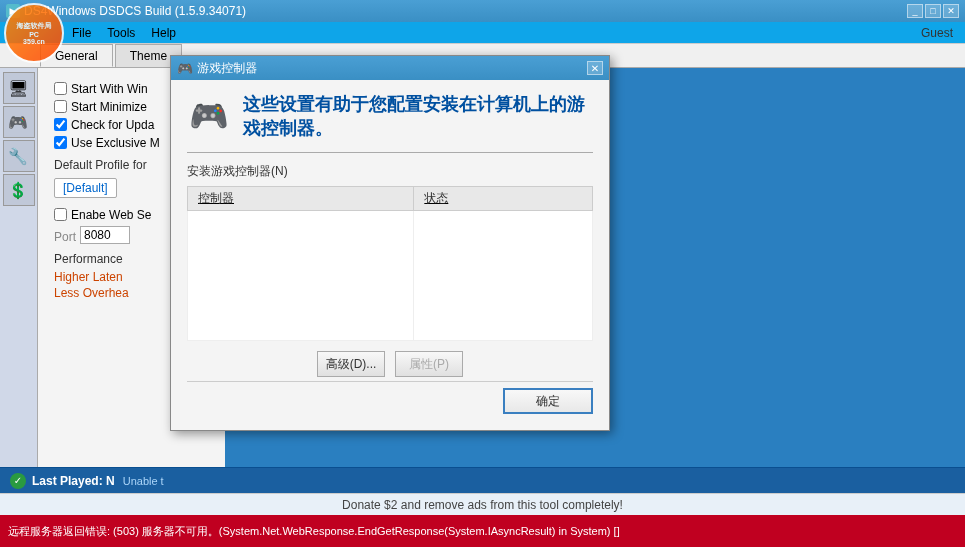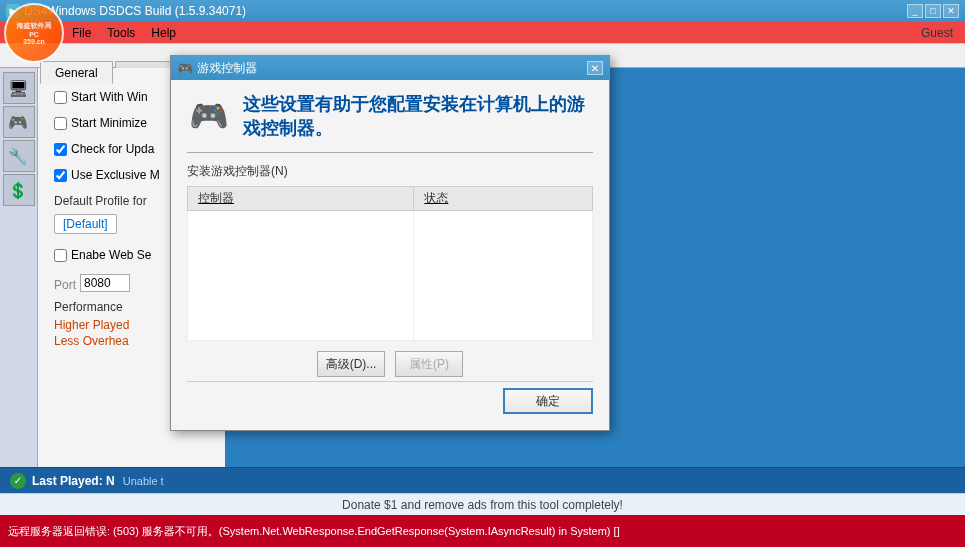--- a/index.html
+++ b/index.html
@@ -64,21 +64,21 @@
       color: white;
       font-size: 9px;
       display: flex;
       align-items: center;
       justify-content: center;
       cursor: pointer;
     }
 
     
     .menu-bar {
-      background: #ef4444;
+      background: #0ea5e9;
       border-bottom: 1px solid #ccc;
       display: flex;
       align-items: center;
       height: 22px;
       padding: 0 4px;
       flex-shrink: 0;
     }
     .menu-item {
       padding: 2px 8px;
       cursor: pointer;
@@ -102,21 +102,21 @@
     }
     .tab {
       padding: 4px 14px;
       border: 1px solid #aaa;
       border-bottom: none;
       background: #e0e0e0;
       cursor: pointer;
       font-size: 12px;
       margin-right: 2px;
       position: relative;
-      top: 17px;
+      top: 0;
     }
     .tab.active {
       background: #f0f0f0;
       border-bottom: 1px solid #f0f0f0;
       z-index: 1;
     }
 
     
     .content-area {
       display: flex;
@@ -152,22 +152,22 @@
     
     .general-panel {
       flex: 1;
       padding: 10px 16px;
       overflow-y: auto;
       background: #f4f4f4;
     }
 
     .checkbox-row {
       display: flex;
-      align-items: flex-end;
-      margin: 12px 0;
+      align-items: flex-start;
+      margin: 4px 0;
       gap: 4px;
     }
     .checkbox-row input[type=checkbox] {
       width: 13px;
       height: 13px;
     }
 
     .section-label {
       font-size: 12px;
       margin: 8px 0 4px 0;
@@ -508,36 +508,36 @@
           <input type="checkbox" style="">
           <label>Enabe Web Se</label>
         </div>
         <div class="port-row">
           <span style="color:#888;">Port</span>
           <input type="text" class="port-input" value="8080" style="">
         </div>
       </div>
 
       <div class="section-label">Performance</div>
-      <a class="perf-link" href="#">Higher Played</a>
+      <a class="perf-link" href="#">Higher Laten</a>
       <a class="perf-link" href="#">Less Overhea</a>
     </div>
 
     <div class="right-panel"></div>
 
   </div>
 
   <div class="status-bar">
     <div class="status-icon">✓</div>
     <span class="status-text">Last Played: N</span>
     <span class="status-sub">Unable t</span>
   </div>
 
   <div class="donate-bar">
-    <span>Donate $1 and remove ads from this tool completely!</span>
+    <span>Donate $2 and remove ads from this tool completely!</span>
   </div>
 
   <div class="error-bar">
     <span>远程服务器返回错误: (503) 服务器不可用。(System.Net.WebResponse.EndGetResponse(System.IAsyncResult) in System) []</span>
   </div>
 
 </div>
 
 <div class="dialog-overlay">
   <div class="dialog">

